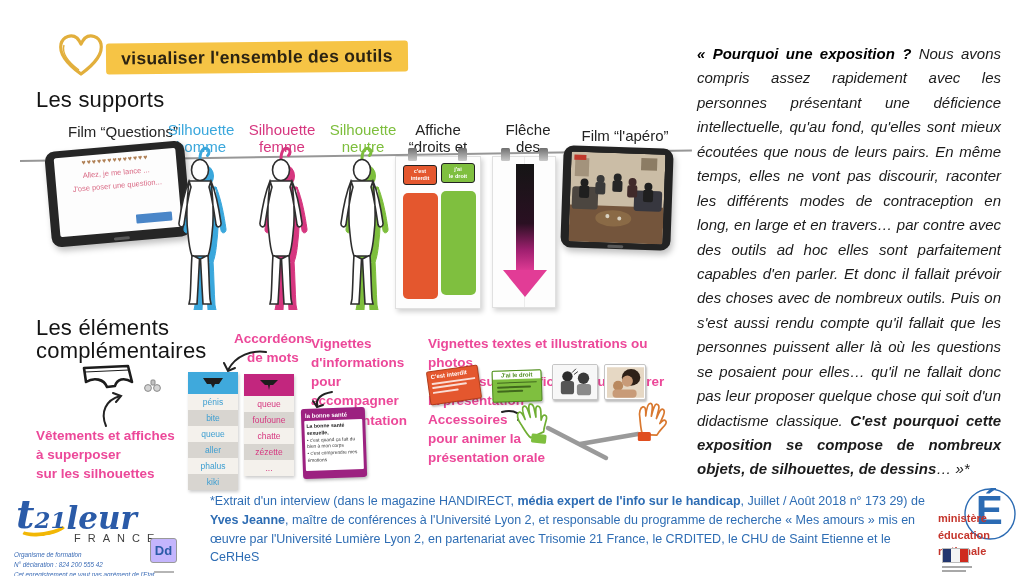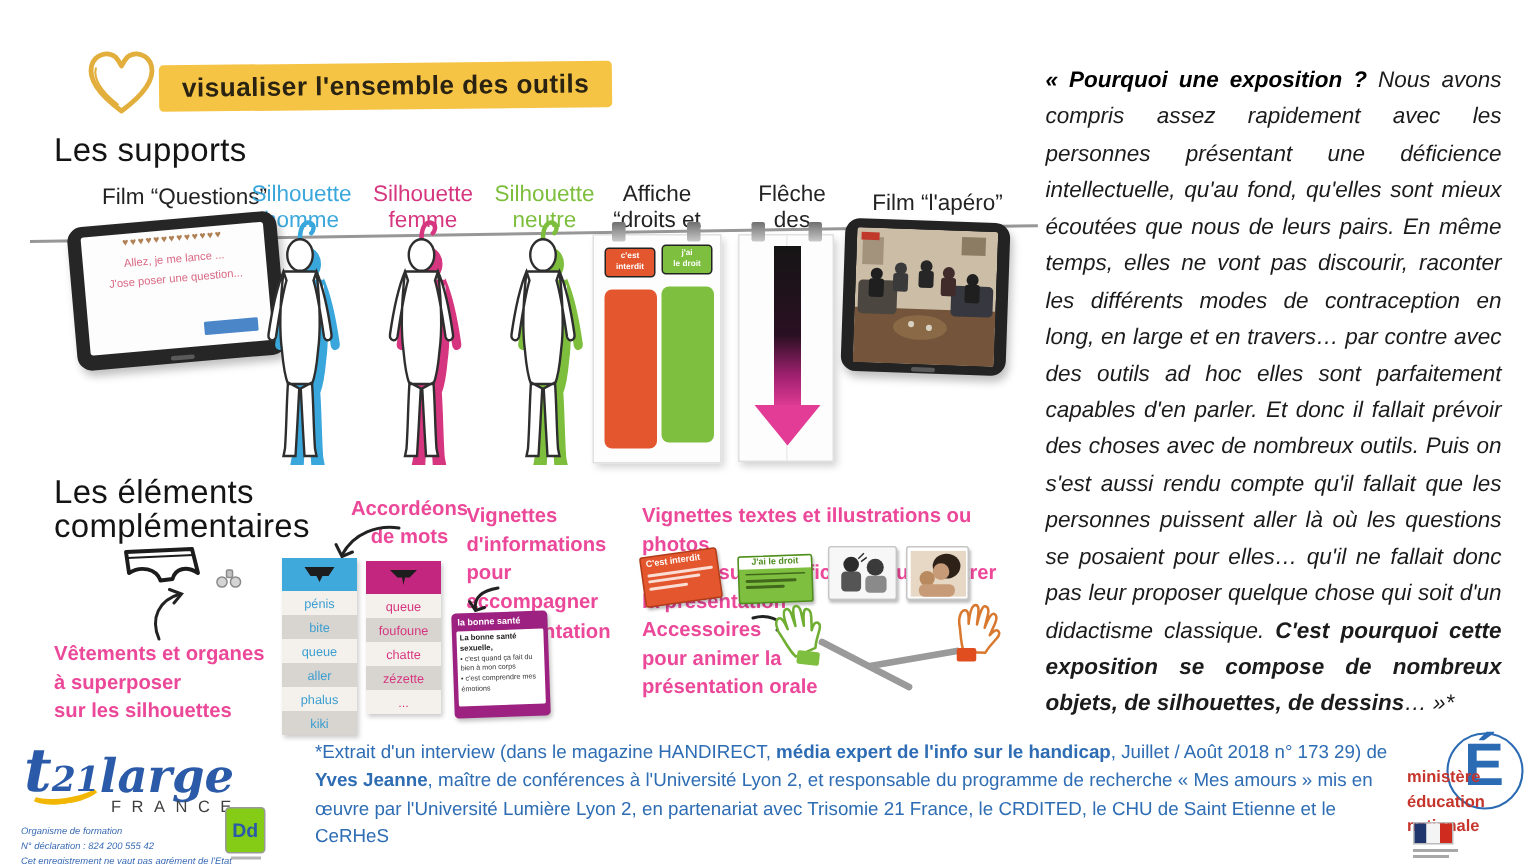--- a/index.html
+++ b/index.html
@@ -109,22 +109,22 @@
 
   
   #logo-t21 { left:12px; top:492px; width:195px; height:84px; }
   .script { font-family:"DejaVu Serif", serif; font-style:italic; font-weight:bold; color:#2B5BA8; line-height:1; }
   #t21-row { position:absolute; left:4px; top:2px; display:flex; align-items:flex-end; }
   #t21-t { font-size:40px; } #t21-21 { font-size:23px; padding-bottom:3px; } #t21-somie { font-size:31px; }
   #t21-swoosh { position:absolute; left:6px; top:24px; width:50px; height:20px; border:3px solid transparent;
                 border-bottom:4px solid #F2B705; border-radius:50%; transform:rotate(-8deg); }
   #t21-france { position:absolute; left:62px; top:40px; font-size:11px; letter-spacing:7px; color:#3f3f3f; }
   #t21-small { position:absolute; left:2px; top:58px; font-size:6.3px; font-style:italic; color:#3a6bb5; line-height:1.6; }
-  #dd-box { position:absolute; left:138px; top:46px; width:27px; height:31px; border:1.5px solid #999; border-radius:3px;
-            background:#84cc16; display:flex; align-items:center; justify-content:center;
+  #dd-box { position:absolute; left:138px; top:46px; width:27px; height:25px; border:1.5px solid #999; border-radius:3px;
+            background:#c4b5fd; display:flex; align-items:center; justify-content:center;
             font-weight:bold; font-size:13px; color:#2B5BA8; }
   #dd-line { position:absolute; left:142px; top:79px; width:20px; height:2px; background:#b5b5b5; }
 
   
   #logo-min { left:936px; top:486px; width:84px; height:88px; }
   #min-circle { position:absolute; left:26px; top:0px; }
   #min-e { position:absolute; left:40px; top:4px; font-size:40px; font-weight:bold; color:#2B6BB3; line-height:1; }
   #min-red { position:absolute; left:2px; top:24px; font-size:11px; font-weight:bold; color:#C5352C; line-height:1.5; }
   #min-flag { position:absolute; left:6px; top:62px; width:27px; height:15px; display:flex; border:0.5px solid #bbb; }
   #min-flag div { flex:1; }
@@ -257,21 +257,21 @@
   </svg>
   <svg class="abs" style="left:142px;top:378px" width="22" height="16" viewBox="0 0 22 16">
     <rect x="9" y="2" width="4" height="5" rx="1" fill="#c2c2c2" stroke="#8a8a8a" stroke-width="1"></rect>
     <circle cx="6" cy="10" r="3.4" fill="#d4d4d4" stroke="#8a8a8a" stroke-width="1"></circle>
     <circle cx="15" cy="10" r="3.4" fill="#d4d4d4" stroke="#8a8a8a" stroke-width="1"></circle>
   </svg>
   <svg class="abs arrow-svg" style="left:98px;top:392px" width="30" height="36" viewBox="0 0 30 36">
     <path d="M8,34 C2,20 8,8 22,4"></path>
     <path d="M15,1 L23,4 L18,10"></path>
   </svg>
-  <div class="abs cap preline" style="left:36px;top:426px">Vêtements et organes
+  <div class="abs cap preline" style="left:36px;top:426px">Vêtements et affiches
 à superposer
 sur les silhouettes</div>
 
   <div class="abs cap preline" style="left:230px;top:329px;width:86px;text-align:center">Accordéons
 de mots</div>
   <svg class="abs arrow-svg" style="left:222px;top:348px" width="46" height="28" viewBox="0 0 46 28">
     <path d="M44,4 C30,2 14,7 6,22"></path>
     <path d="M2,15 L6,23 L13,20"></path>
   </svg>
 
@@ -378,21 +378,21 @@
 
   <p class="abs" id="quote"><span class="q-lead">« Pourquoi une exposition ? </span><span>Nous avons compris assez rapidement avec les personnes présentant une déficience intellectuelle, qu'au fond, qu'elles sont mieux écoutées que nous de leurs pairs. En même temps, elles ne vont pas discourir, raconter les différents modes de contraception en long, en large et en travers… par contre avec des outils ad hoc elles sont parfaitement capables d'en parler. Et donc il fallait prévoir des choses avec de nombreux outils. Puis on s'est aussi rendu compte qu'il fallait que les personnes puissent aller là où les questions se posaient pour elles… qu'il ne fallait donc pas leur proposer quelque chose qui soit d'un didactisme classique. </span><span class="q-bold">C'est pourquoi cette exposition se compose de nombreux objets, de silhouettes, de dessins</span><span>… »*</span></p>
 
   <p class="abs" id="footnote"><span>*Extrait d'un interview (dans le magazine HANDIRECT, </span><b>média expert de l'info sur le handicap</b><span>, Juillet / Août 2018 n° 173 29) de </span><b>Yves Jeanne</b><span>, maître de conférences à l'Université Lyon 2, et responsable du programme de recherche « Mes amours » mis en œuvre par l'Université Lumière Lyon 2, en partenariat avec Trisomie 21 France, le CRDITED, le CHU de Saint Etienne et le CeRHeS</span></p>
 
   <div class="abs" id="logo-t21">
     <div id="t21-swoosh"></div>
     <div id="t21-row">
       <span class="script" id="t21-t">t</span>
       <span class="script" id="t21-21">21</span>
-      <span class="script" id="t21-somie">large</span>
+      <span class="script" id="t21-somie">leur</span>
     </div>
     <div id="t21-france">FRANCE</div>
     <div id="t21-small">
       <div>Organisme de formation</div>
       <div>N° déclaration : 824 200 555 42</div>
       <div>Cet enregistrement ne vaut pas agrément de l'Etat</div>
     </div>
     <div id="dd-box">Dd</div>
     <div id="dd-line"></div>
   </div>

